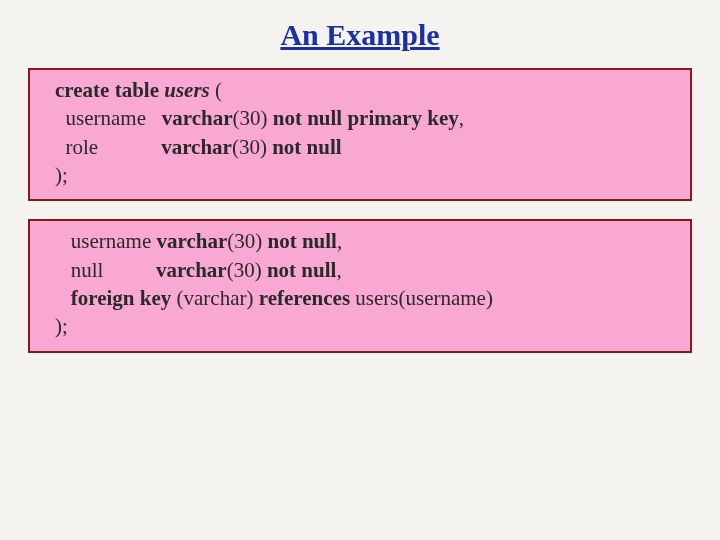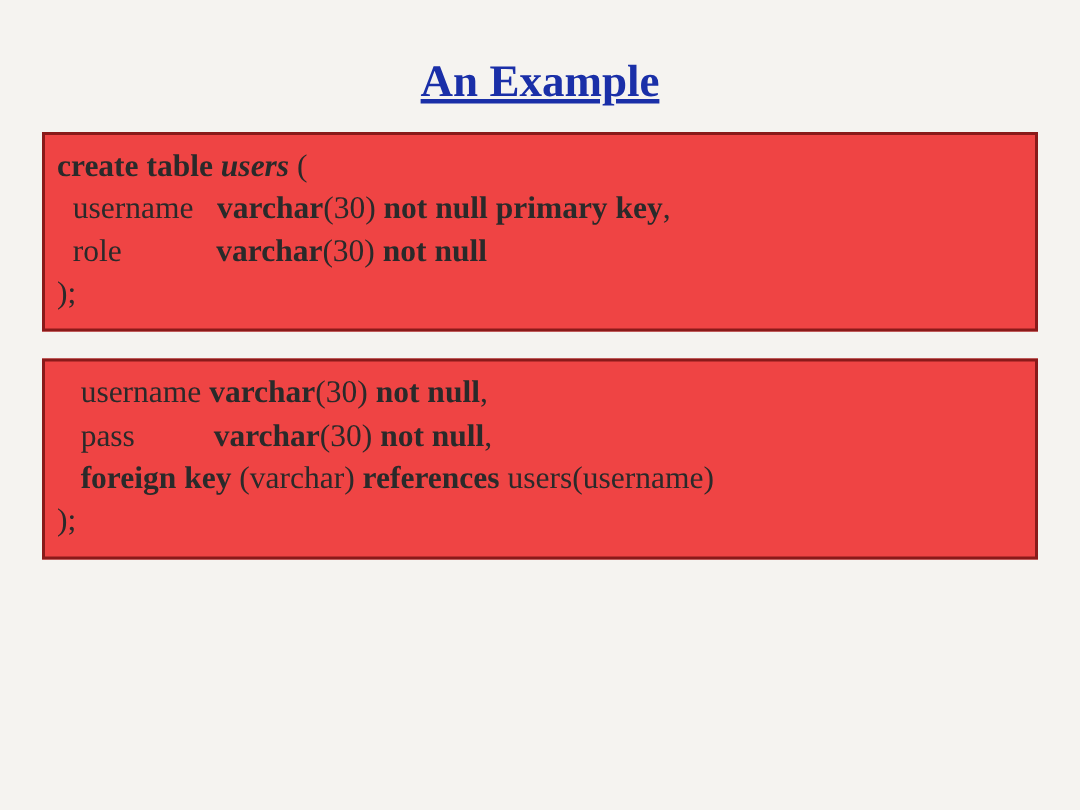--- a/index.html
+++ b/index.html
@@ -17,27 +17,26 @@
     box-sizing: border-box;
     padding-top: 18px;
   }
   .title {
     text-align: center;
     font-size: 30px;
     font-weight: bold;
     color: #1a2fa8;
     text-decoration: underline;
     margin-bottom: 16px;
-    margin-top: 20px;
   }
   .code-block {
     margin: 0 28px 18px 28px;
     border: 2px solid #8a1a1a;
-    background: #ef4444;
-    padding: 6px 8px 10px 8px;
+    background: #f9a8d4;
+    padding: 6px 8px 10px 25px;
     font-family: Georgia, 'Times New Roman', serif;
     font-size: 21px;
     line-height: 1.35;
     color: #2a2a2a;
   }
   .kw { font-weight: bold; }
   .ident { font-weight: bold; font-style: italic; }
   .plain { font-weight: normal; }
   .row { white-space: pre; font-family: inherit; }
 </style>
@@ -50,18 +49,18 @@
 
   <div class="code-block">
     <div class="row"><span class="kw">create table </span><span class="ident">users</span><span class="plain"> (</span></div>
     <div class="row"><span class="plain">  username   </span><span class="kw">varchar</span><span class="plain">(30)</span><span class="kw"> not null primary key</span><span class="plain">,</span></div>
     <div class="row"><span class="plain">  role            </span><span class="kw">varchar</span><span class="plain">(30)</span><span class="kw"> not null</span></div>
     <div class="row"><span class="plain">);</span></div>
   </div>
 
   <div class="code-block">
     <div class="row"><span class="plain">   username </span><span class="kw">varchar</span><span class="plain">(30)</span><span class="kw"> not null</span><span class="plain">,</span></div>
-    <div class="row"><span class="plain">   pass          </span><span class="kw">varchar</span><span class="plain">(30)</span><span class="kw"> not null</span><span class="plain">,</span></div>
+    <div class="row"><span class="plain">   null          </span><span class="kw">varchar</span><span class="plain">(30)</span><span class="kw"> not null</span><span class="plain">,</span></div>
     <div class="row"><span class="kw">   foreign key </span><span class="plain">(varchar) </span><span class="kw">references </span><span class="plain">users(username)</span></div>
     <div class="row"><span class="plain">);</span></div>
   </div>
 
 </div>
 
 </body></html>

